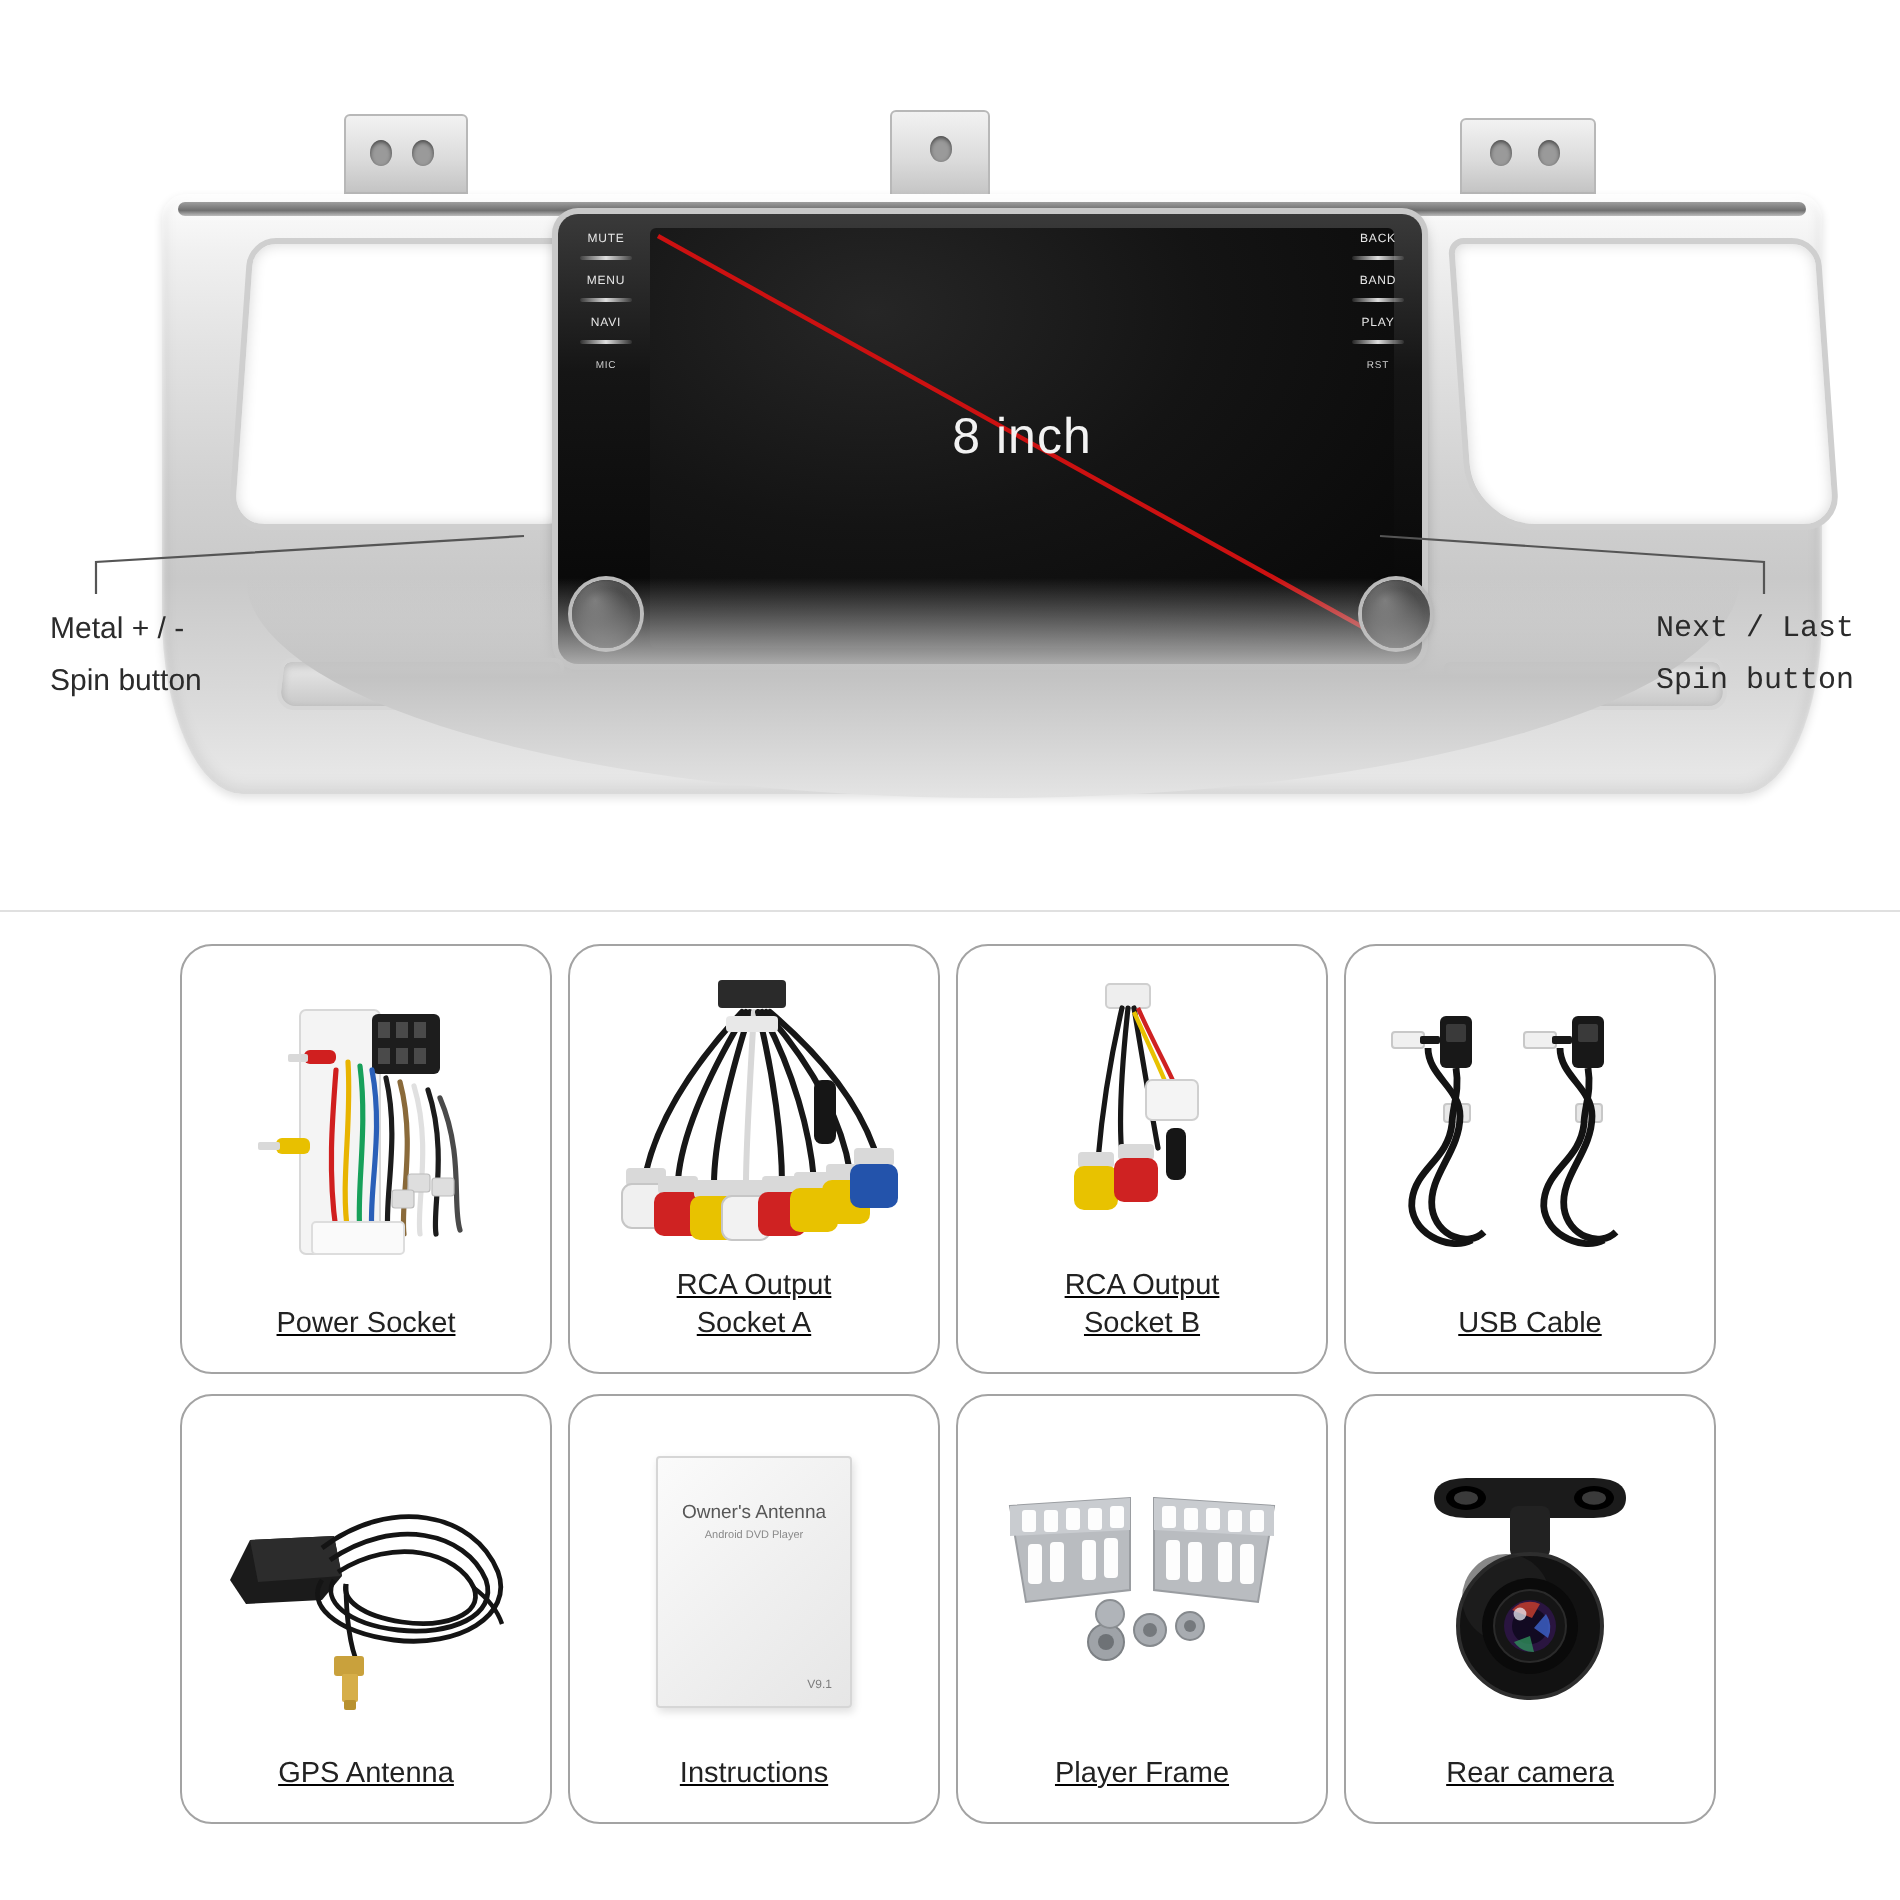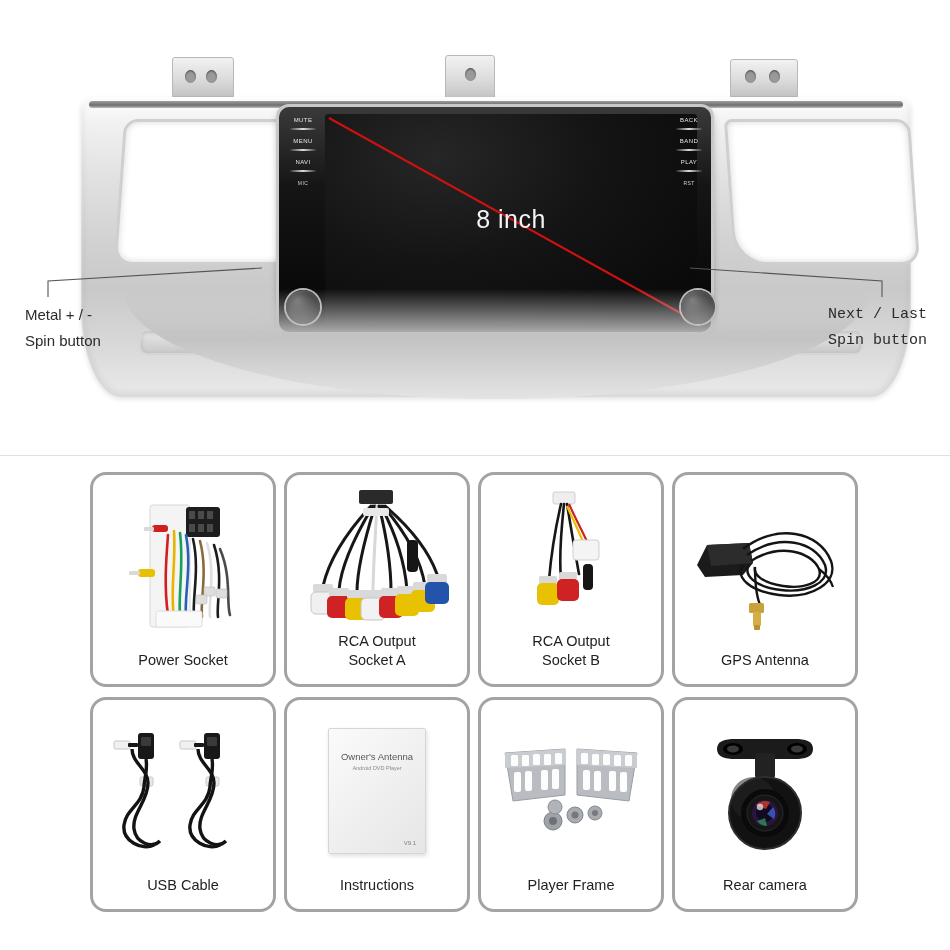--- a/index.html
+++ b/index.html
@@ -220,28 +220,29 @@
     padding: 10px 90px 0 90px;
     box-sizing: border-box;
     display: grid;
     grid-template-columns: repeat(4, 186px);
     grid-template-rows: 215px 215px;
     column-gap: 8px;
     row-gap: 10px;
   }
   .acc-card {
     position: relative;
-    border: 3px solid #a3a3a3;
+    border: 1px solid #a3a3a3;
     border-radius: 16px;
     background: #ffffff;
     display: flex;
     flex-direction: column;
     align-items: flex-end;
     justify-content: flex-start;
     overflow: hidden;
+    text-decoration: underline;
   }
   .acc-figure {
     flex: 1 1 auto;
     width: 100%;
     display: flex;
     align-items: center;
     justify-content: center;
     padding-top: 6px;
     box-sizing: border-box;
   }
@@ -472,66 +473,66 @@
         </g>
         <rect x="82" y="82" width="10" height="26" rx="4" fill="#161616"></rect>
       </svg>
     </div>
     <div class="acc-label">RCA Output
 Socket B</div>
   </div>
 
   <div class="acc-card">
     <div class="acc-figure">
+      <svg width="150" height="140" viewBox="0 0 150 140">
+        <g>
+          <rect x="30" y="12" width="16" height="26" rx="3" fill="#181818"></rect>
+          <rect x="33" y="16" width="10" height="9" rx="1" fill="#3a3a3a"></rect>
+          <rect x="6" y="20" width="16" height="8" rx="1.5" fill="#f0f0f0" stroke="#c8c8c8"></rect>
+          <rect x="20" y="22" width="10" height="4" rx="1" fill="#181818"></rect>
+          <rect x="32" y="56" width="13" height="9" rx="1.5" fill="#e8e8e8" stroke="#c8c8c8"></rect>
+          <path d="M38 38 C40 50 36 58 36 66 C34 84 18 88 16 104 C14 120 34 130 46 124" fill="none" stroke="#131313" stroke-width="3.4"></path>
+          <path d="M24 28 C24 42 40 48 40 62 C40 80 24 92 26 108 C28 122 44 128 52 120" fill="none" stroke="#131313" stroke-width="3.4"></path>
+        </g>
+        <g transform="translate(66,0)">
+          <rect x="30" y="12" width="16" height="26" rx="3" fill="#181818"></rect>
+          <rect x="33" y="16" width="10" height="9" rx="1" fill="#3a3a3a"></rect>
+          <rect x="6" y="20" width="16" height="8" rx="1.5" fill="#f0f0f0" stroke="#c8c8c8"></rect>
+          <rect x="20" y="22" width="10" height="4" rx="1" fill="#181818"></rect>
+          <rect x="32" y="56" width="13" height="9" rx="1.5" fill="#e8e8e8" stroke="#c8c8c8"></rect>
+          <path d="M38 38 C40 50 36 58 36 66 C34 84 18 88 16 104 C14 120 34 130 46 124" fill="none" stroke="#131313" stroke-width="3.4"></path>
+          <path d="M24 28 C24 42 40 48 40 62 C40 80 24 92 26 108 C28 122 44 128 52 120" fill="none" stroke="#131313" stroke-width="3.4"></path>
+        </g>
+      </svg>
+    </div>
+    <div class="acc-label">USB Cable</div>
+  </div>
+
+  <div class="acc-card">
+    <div class="acc-figure">
       <svg width="160" height="135" viewBox="0 0 160 135">
         <g transform="translate(6,4)">
           <path d="M6 62 L16 42 L58 40 L62 60 L52 72 L14 74 Z" fill="#1b1b1b"></path>
           <path d="M16 42 L58 40 L62 60 L20 63 Z" fill="#2c2c2c"></path>
           <g fill="none" stroke="#141414" stroke-width="2.4">
             <path d="M52 46 C86 20 128 28 140 58 C148 80 120 96 88 92 C58 88 44 74 52 62"></path>
             <path d="M56 52 C88 30 124 38 134 62 C140 80 116 90 90 87 C64 84 52 72 58 62"></path>
             <path d="M60 58 C88 40 120 48 128 66 C133 80 112 86 92 83 C72 80 62 72 64 64"></path>
           </g>
           <path d="M64 64 C64 80 66 96 70 104" fill="none" stroke="#141414" stroke-width="2.4"></path>
           <g transform="translate(58,100)">
             <rect x="0" y="0" width="15" height="10" rx="1.5" fill="#c9a13c"></rect>
             <rect x="4" y="9" width="8" height="14" rx="1" fill="#d6ae48"></rect>
             <rect x="5" y="22" width="6" height="5" rx="1" fill="#b8912f"></rect>
           </g>
           <path d="M128 66 C136 72 140 78 142 84" fill="none" stroke="#141414" stroke-width="2.2"></path>
         </g>
       </svg>
     </div>
     <div class="acc-label">GPS Antenna</div>
-  </div>
-
-  <div class="acc-card">
-    <div class="acc-figure">
-      <svg width="150" height="140" viewBox="0 0 150 140">
-        <g>
-          <rect x="30" y="12" width="16" height="26" rx="3" fill="#181818"></rect>
-          <rect x="33" y="16" width="10" height="9" rx="1" fill="#3a3a3a"></rect>
-          <rect x="6" y="20" width="16" height="8" rx="1.5" fill="#f0f0f0" stroke="#c8c8c8"></rect>
-          <rect x="20" y="22" width="10" height="4" rx="1" fill="#181818"></rect>
-          <rect x="32" y="56" width="13" height="9" rx="1.5" fill="#e8e8e8" stroke="#c8c8c8"></rect>
-          <path d="M38 38 C40 50 36 58 36 66 C34 84 18 88 16 104 C14 120 34 130 46 124" fill="none" stroke="#131313" stroke-width="3.4"></path>
-          <path d="M24 28 C24 42 40 48 40 62 C40 80 24 92 26 108 C28 122 44 128 52 120" fill="none" stroke="#131313" stroke-width="3.4"></path>
-        </g>
-        <g transform="translate(66,0)">
-          <rect x="30" y="12" width="16" height="26" rx="3" fill="#181818"></rect>
-          <rect x="33" y="16" width="10" height="9" rx="1" fill="#3a3a3a"></rect>
-          <rect x="6" y="20" width="16" height="8" rx="1.5" fill="#f0f0f0" stroke="#c8c8c8"></rect>
-          <rect x="20" y="22" width="10" height="4" rx="1" fill="#181818"></rect>
-          <rect x="32" y="56" width="13" height="9" rx="1.5" fill="#e8e8e8" stroke="#c8c8c8"></rect>
-          <path d="M38 38 C40 50 36 58 36 66 C34 84 18 88 16 104 C14 120 34 130 46 124" fill="none" stroke="#131313" stroke-width="3.4"></path>
-          <path d="M24 28 C24 42 40 48 40 62 C40 80 24 92 26 108 C28 122 44 128 52 120" fill="none" stroke="#131313" stroke-width="3.4"></path>
-        </g>
-      </svg>
-    </div>
-    <div class="acc-label">USB Cable</div>
   </div>
 
   <div class="acc-card">
     <div class="acc-figure">
       <div class="manual-page">
         <div class="manual-title">Owner's Antenna</div>
         <div class="manual-sub">Android DVD Player</div>
         <div class="manual-ver">V9.1</div>
       </div>
     </div>

